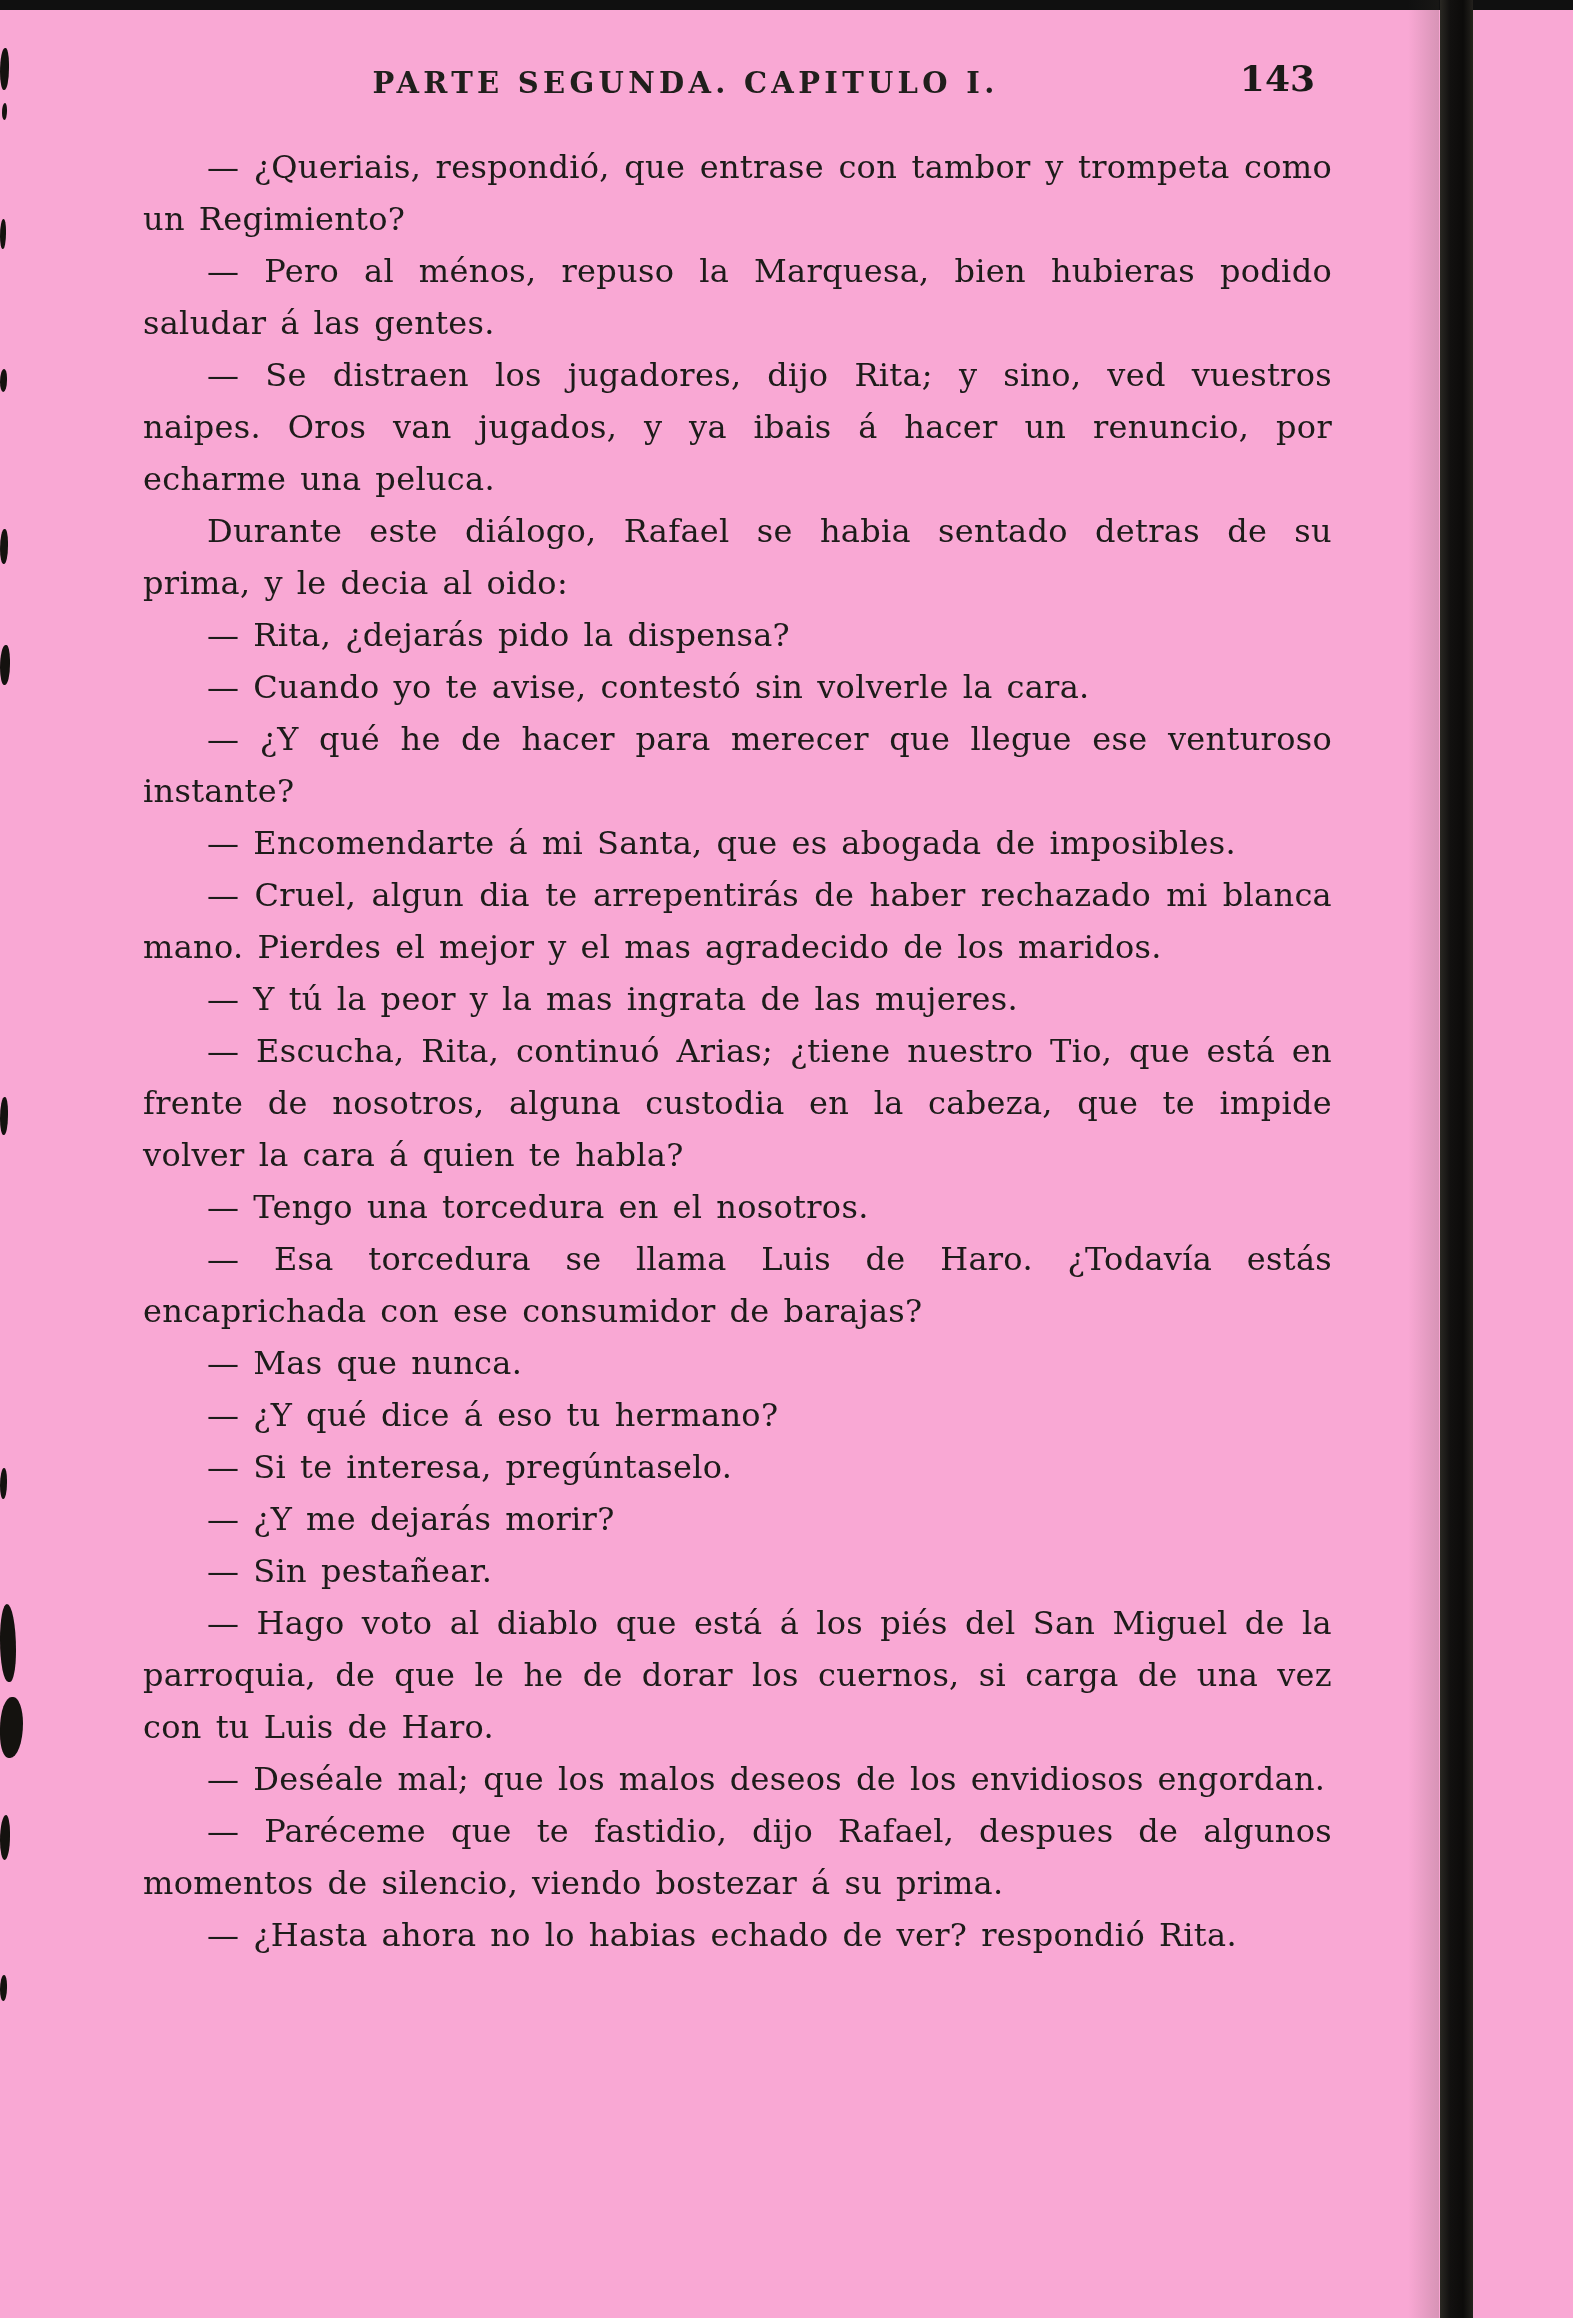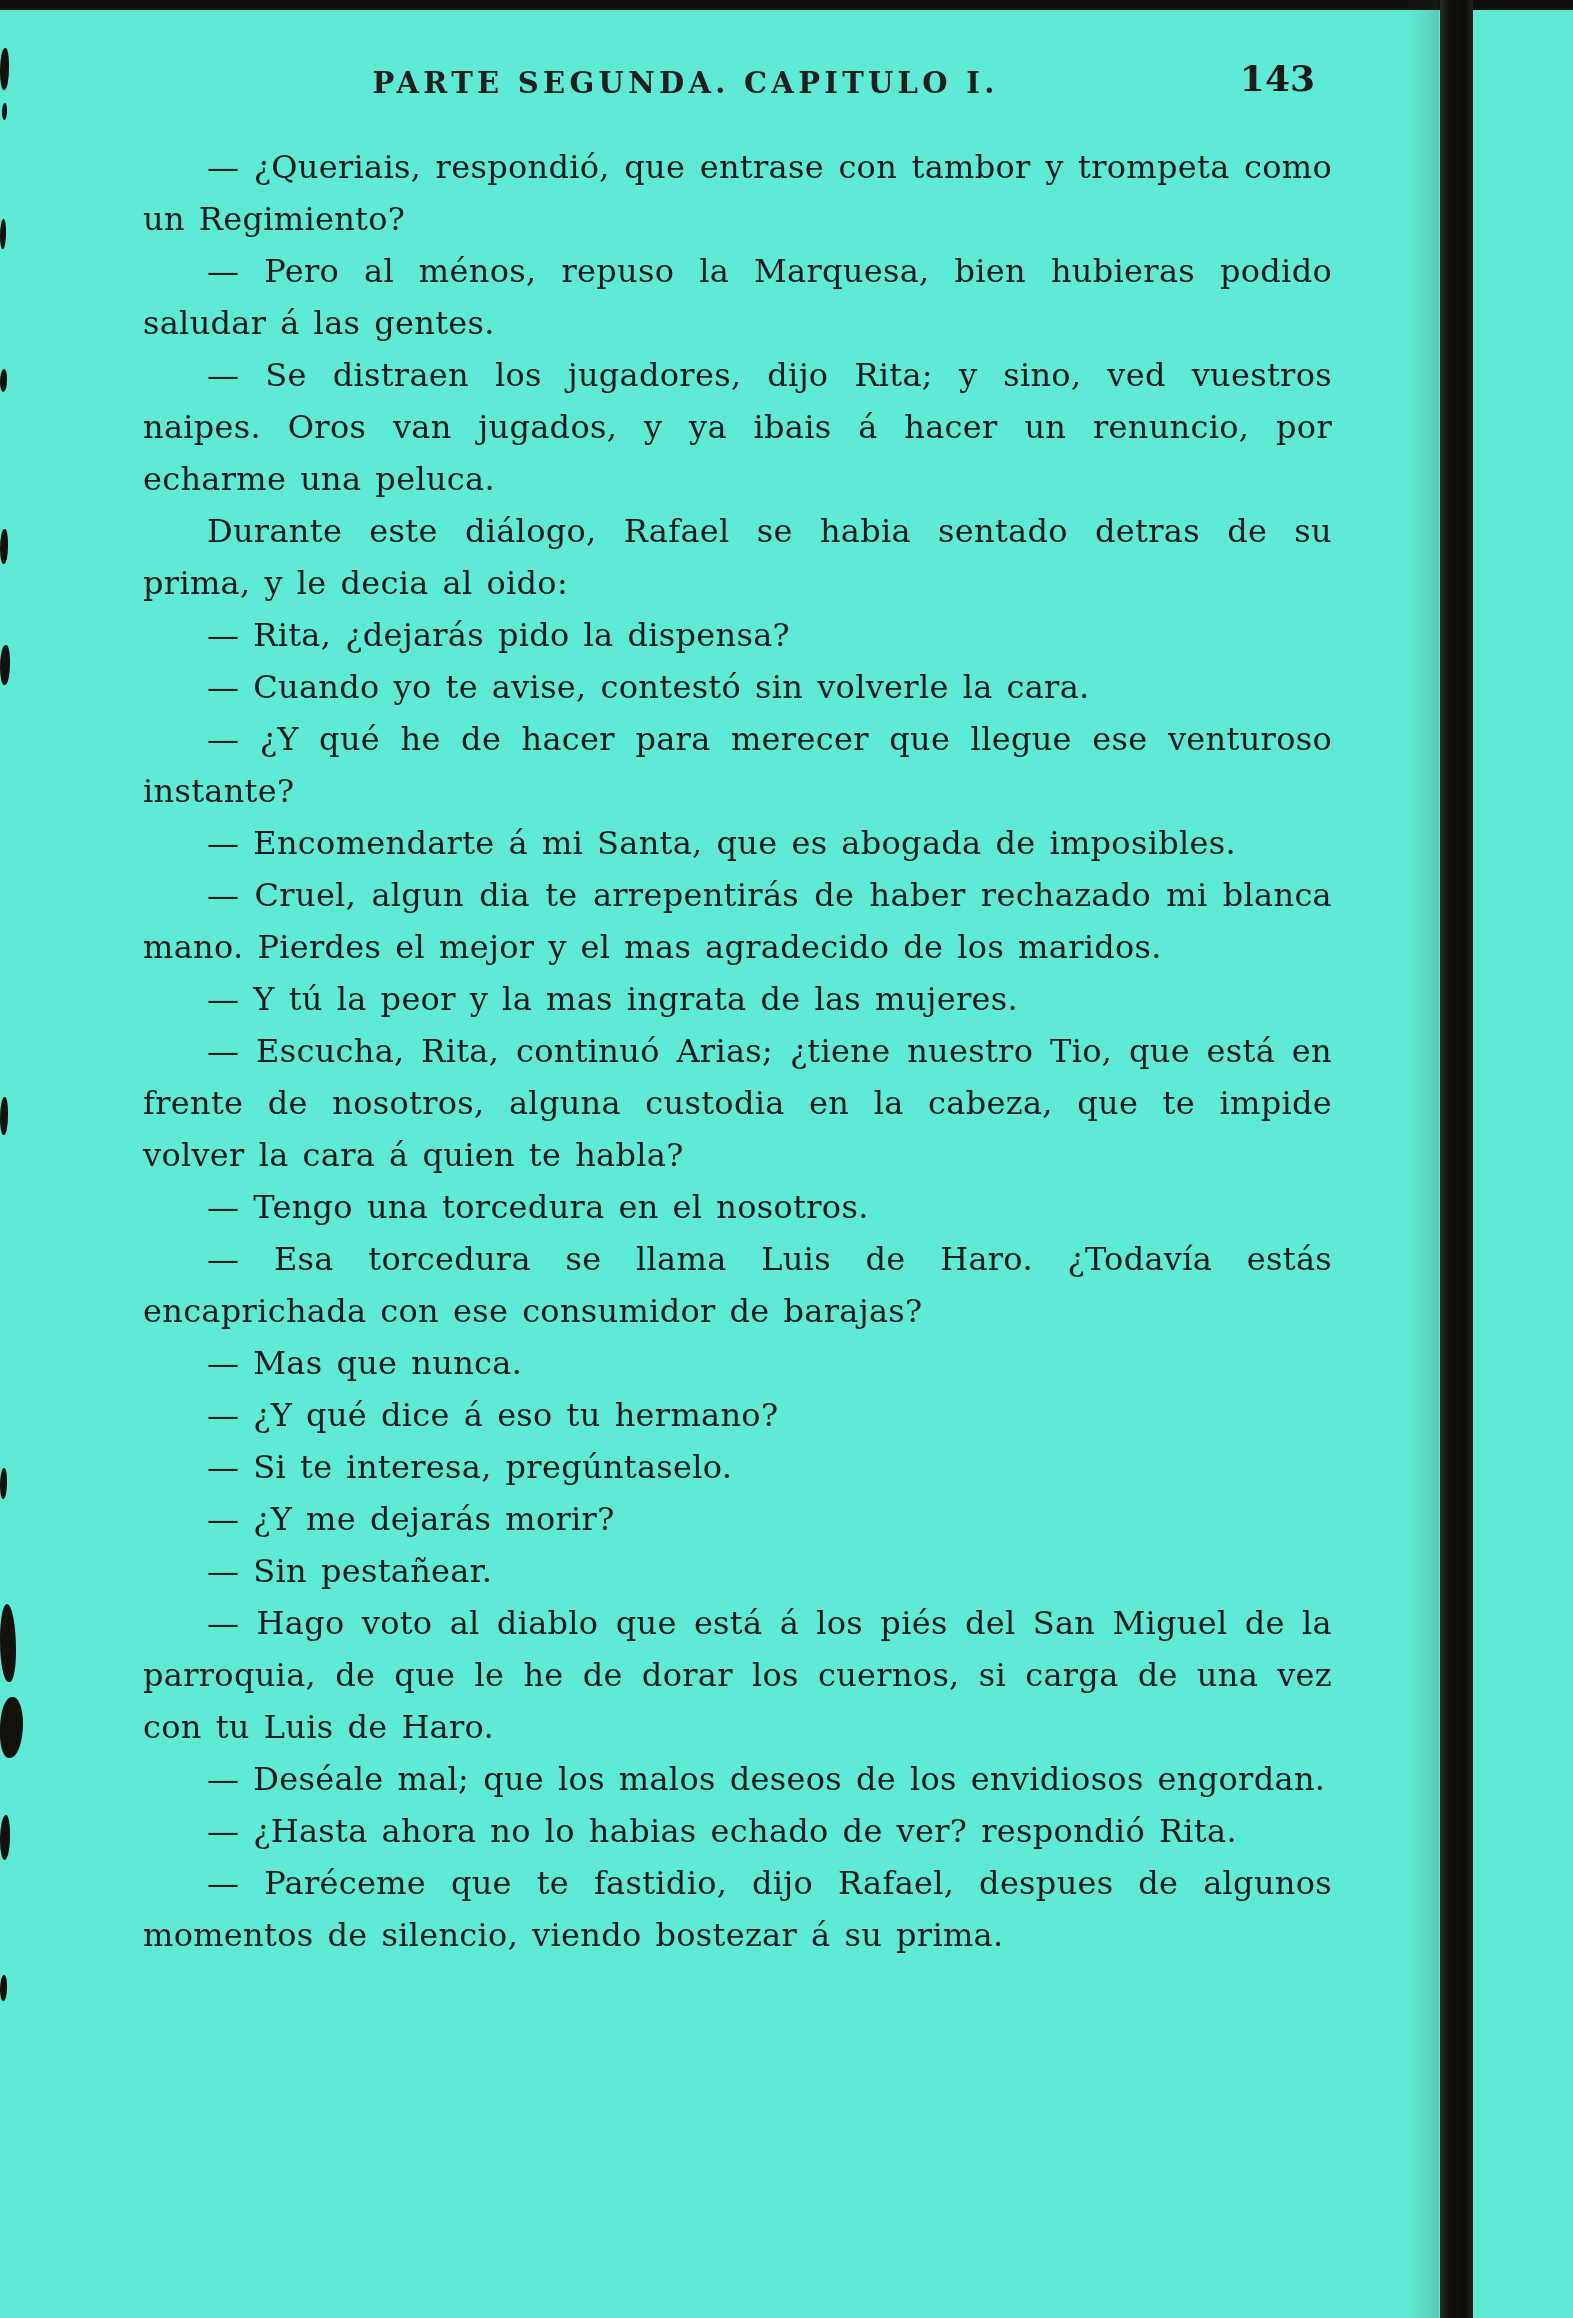--- a/index.html
+++ b/index.html
@@ -4,21 +4,21 @@
 <style>
   html, body {
     margin: 0;
     padding: 0;
     background: #e9e7e0;
   }
   .scan-page {
     position: relative;
     width: 1574px;
     height: 2319px;
-    background: #5eead4;
+    background: #f9a8d4;
     overflow: hidden;
     font-family: "DejaVu Serif", "Liberation Serif", serif;
     color: #1d1c1a;
   }
   
   .scan-top-bar {
     position: absolute;
     top: 0; left: 0;
     width: 100%; height: 10.4px;
     background: #101010;
@@ -137,19 +137,19 @@
       <p>— Escucha, Rita, continuó Arias; ¿tiene nuestro Tio, que está en frente de nosotros, alguna custodia en la cabeza, que te impide volver la cara á quien te habla?</p>
       <p>— Tengo una torcedura en el nosotros.</p>
       <p>— Esa torcedura se llama Luis de Haro. ¿Todavía estás encaprichada con ese consumidor de barajas?</p>
       <p>— Mas que nunca.</p>
       <p>— ¿Y qué dice á eso tu hermano?</p>
       <p>— Si te interesa, pregúntaselo.</p>
       <p>— ¿Y me dejarás morir?</p>
       <p>— Sin pestañear.</p>
       <p>— Hago voto al diablo que está á los piés del San Miguel de la parroquia, de que le he de dorar los cuernos, si carga de una vez con tu Luis de Haro.</p>
       <p>— Deséale mal; que los malos deseos de los envidiosos engordan.</p>
+      <p>— Paréceme que te fastidio, dijo Rafael, despues de algunos momentos de silencio, viendo bostezar á su prima.</p>
       <p>— ¿Hasta ahora no lo habias echado de ver? respondió Rita.</p>
-      <p>— Paréceme que te fastidio, dijo Rafael, despues de algunos momentos de silencio, viendo bostezar á su prima.</p>
     </div>
   </div>
 
 </div>
 
 
 </body></html>

